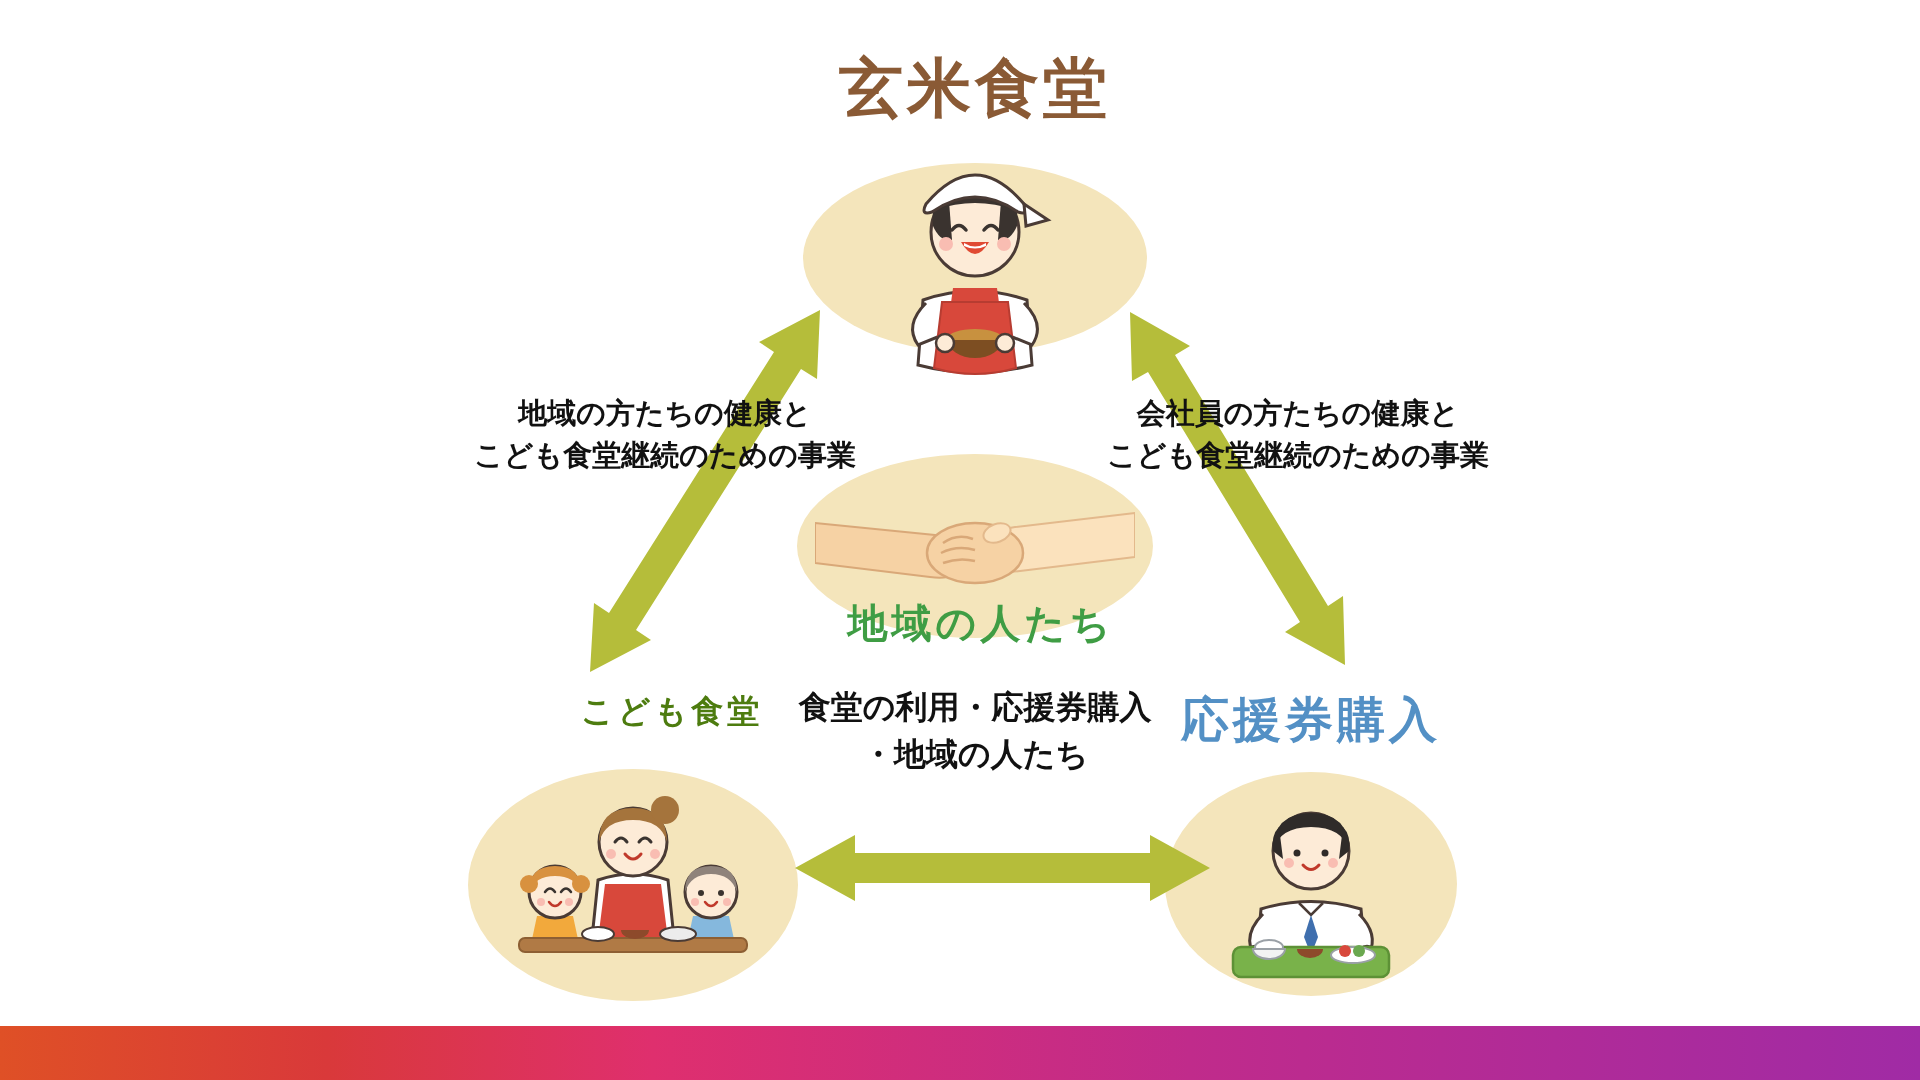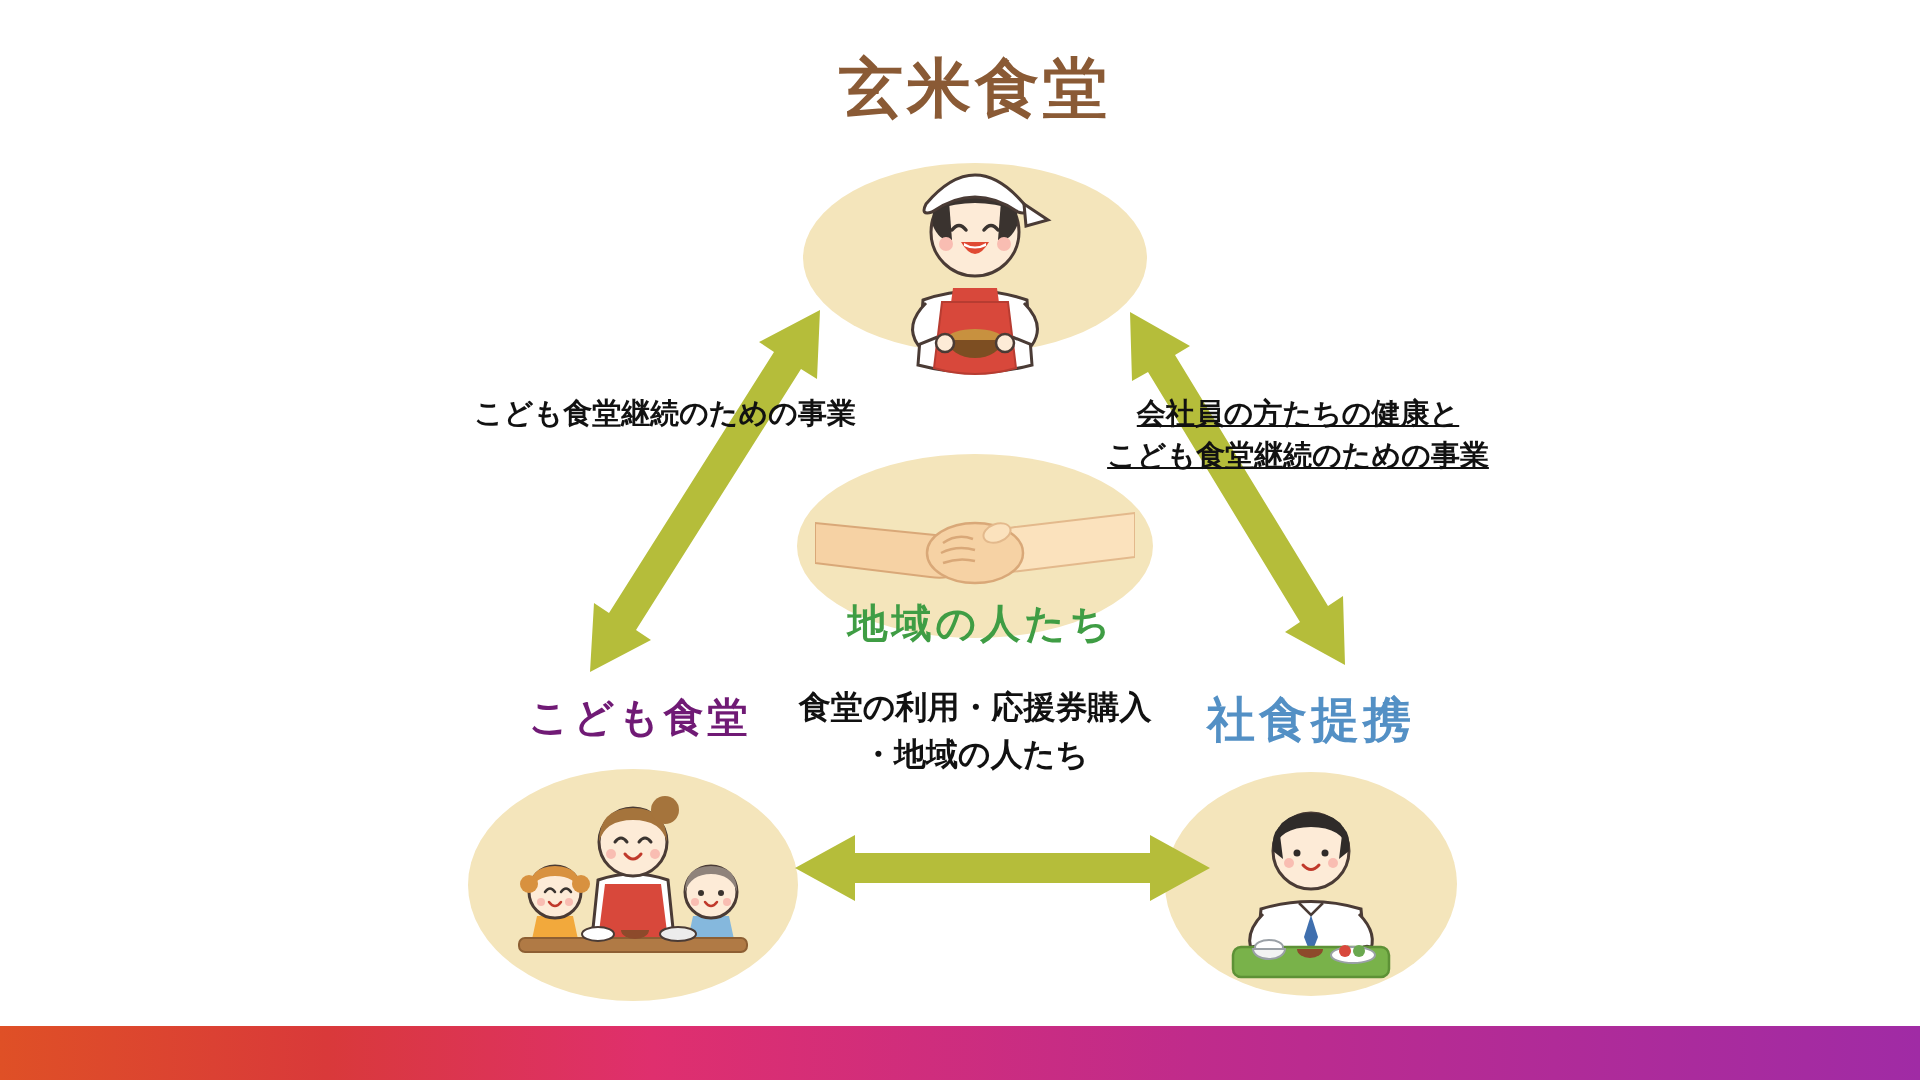--- a/index.html
+++ b/index.html
@@ -2,21 +2,21 @@
 <html><head>
 <meta charset="utf-8">
 <style>
   * { margin:0; padding:0; box-sizing:border-box; }
   html,body { width:1920px; height:1080px; background:#ffffff; overflow:hidden; }
   body { position:relative; font-family:"DejaVu Sans","Liberation Sans",sans-serif; }
   .layer { position:absolute; left:0; top:0; }
   .illu { position:absolute; }
   .node-title { position:absolute; transform:translateX(-50%); font-weight:bold; white-space:nowrap; letter-spacing:4px; }
   .title-genmai   { left:975px;  top:45px;  font-size:64px; color:#8a5a35; }
-  .title-kodomo   { left:640px;  top:690px; font-size:40px; color:#701a75; }
+  .title-kodomo   { left:672px;  top:690px; font-size:32px; color:#4d7c0f; }
   .title-shashoku { left:1311px; top:688px; font-size:48px; color:#5390c5; }
   .title-chiiki   { left:981px;  top:596px; font-size:40px; color:#3f9d44; }
   .edge-label { position:absolute; transform:translateX(-50%); text-align:center; font-weight:bold; font-size:29px; line-height:42px; color:#111111; white-space:nowrap; }
   .edge-label span { display:block; }
   .edge-label-bottom { font-size:31px; line-height:44px; }
   .center-desc { position:absolute; left:975px; top:684px; transform:translateX(-50%); text-align:center; font-weight:bold; font-size:32px; line-height:47px; color:#111111; white-space:nowrap; }
   .center-desc span { display:block; }
 </style>
 </head>
 <body>
@@ -154,27 +154,28 @@
     <path d="M62,170 a16,10 0 0 0 32,0 Z" fill="#f3f3f3" stroke="#9aa0a6" stroke-width="2"></path>
     <path d="M106,170 a13,9 0 0 0 26,0 Z" fill="#8d4a2b"></path>
     <ellipse cx="162" cy="176" rx="22" ry="8" fill="#ffffff" stroke="#9aa0a6" stroke-width="2"></ellipse>
     <circle cx="154" cy="172" r="6" fill="#d8483b"></circle>
     <circle cx="168" cy="172" r="6" fill="#6aa84f"></circle>
   </g>
 </svg>
 
 <div class="node-title title-genmai">玄米食堂</div>
 <div class="node-title title-kodomo">こども食堂</div>
-<div class="node-title title-shashoku">社食提携</div>
+<div class="node-title title-shashoku">応援券購入</div>
 <div class="node-title title-chiiki">地域の人たち</div>
 
 <div class="edge-label" style="left:665px; top:392px;">
+  <span>地域の方たちの健康と</span>
   <span>こども食堂継続のための事業</span>
 </div>
-<div class="edge-label" style="left:1298px; top:392px;text-decoration:underline;">
+<div class="edge-label" style="left:1298px; top:392px;">
   <span>会社員の方たちの健康と</span>
   <span>こども食堂継続のための事業</span>
 </div>
 <div class="edge-label edge-label-bottom" style="left:1000px; top:918px;">
 </div>
 
 <div class="center-desc">
   <span>食堂の利用・応援券購入</span>
   <span>・地域の人たち</span>
 </div>

